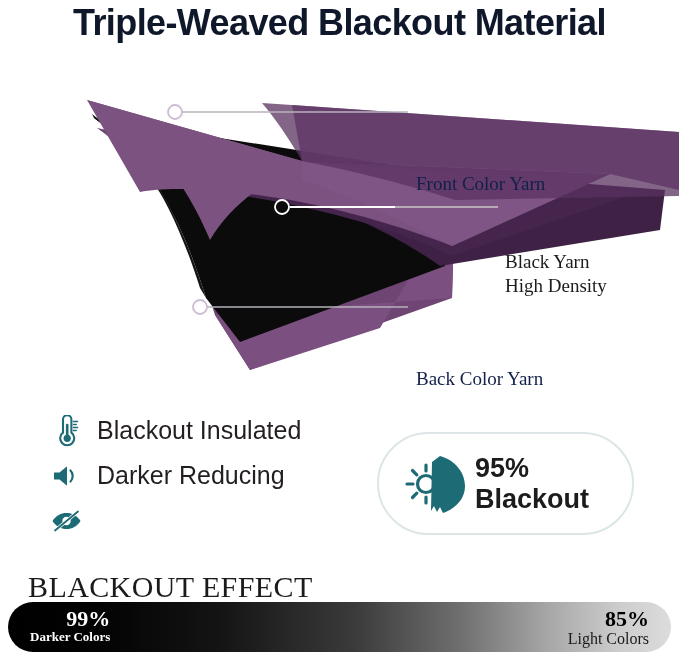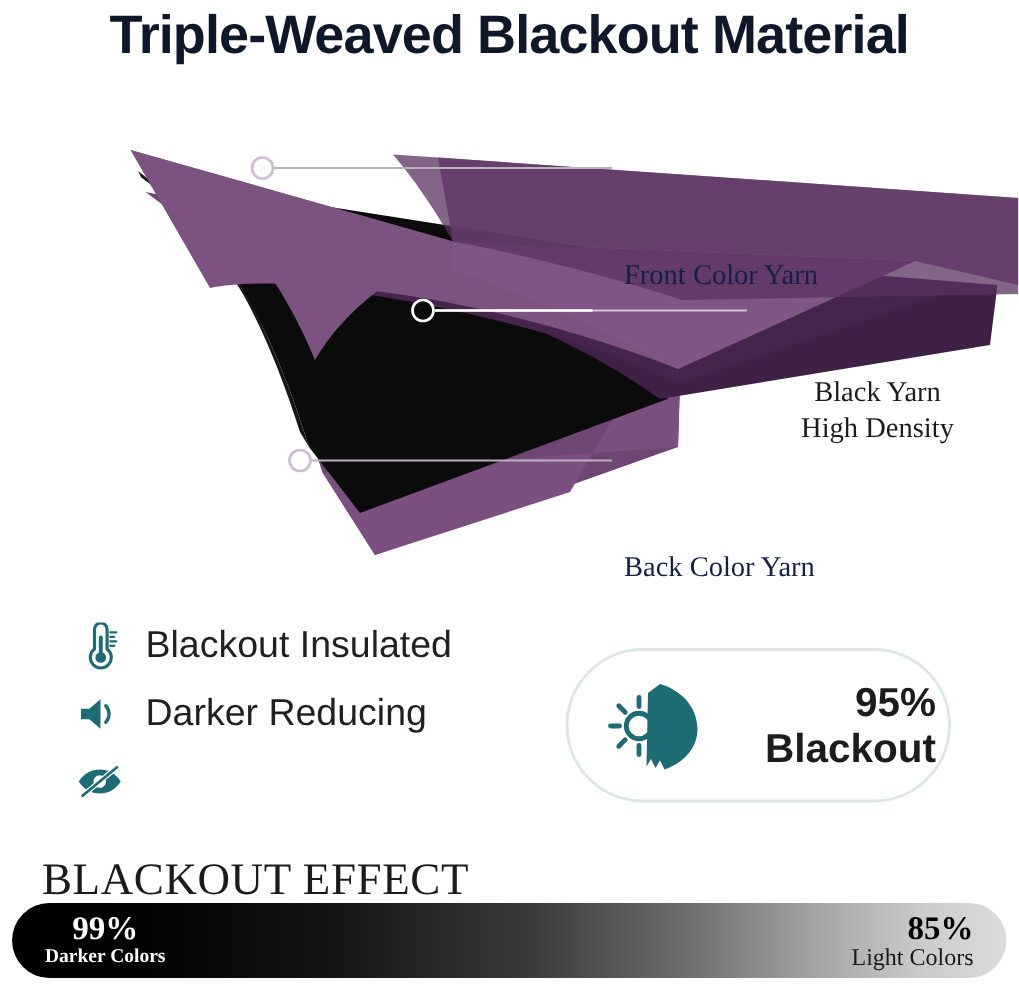--- a/index.html
+++ b/index.html
@@ -31,21 +31,20 @@
     white-space: nowrap;
   }
 
   
   #fabric-diagram {
     position: absolute;
     left: 0;
     top: 70px;
     width: 679px;
     height: 300px;
-    text-align: center;
   }
   #fabric-svg { display: block; }
 
   .callout-label {
     position: absolute;
     font-family: "Liberation Serif", serif;
     font-size: 19px;
     color: #12204a;
     white-space: nowrap;
     line-height: 1.25;
@@ -101,21 +100,21 @@
     box-sizing: border-box;
   }
   #badge-icon {
     margin-left: 20px;
     width: 76px;
     height: 72px;
     flex: 0 0 76px;
   }
   #badge-text {
     flex: 1;
-    text-align: right;
+    text-align: left;
     font-family: "Liberation Sans", sans-serif;
     font-weight: bold;
     font-size: 27px;
     color: #1c1c1c;
     line-height: 1.12;
     margin-right: 8px;
   }
 
   
   #blackout-effect-heading {
@@ -142,21 +141,21 @@
         #6e6e6e 68%,
         #a9a9a9 82%,
         #cccccc 92%,
         #dcdcdc 100%);
     overflow: hidden;
   }
   .bar-stat {
     position: absolute;
     top: 5px;
   }
-  #bar-stat-left  { left: 22px; text-align: center; }
+  #bar-stat-left  { left: 22px; text-align: right; }
   #bar-stat-right { right: 22px; text-align: right; }
   .bar-pct {
     font-family: "Liberation Serif", serif;
     font-weight: bold;
     font-size: 22px;
     line-height: 1.05;
   }
   .bar-cap {
     font-family: "Liberation Serif", serif;
     font-weight: bold;

